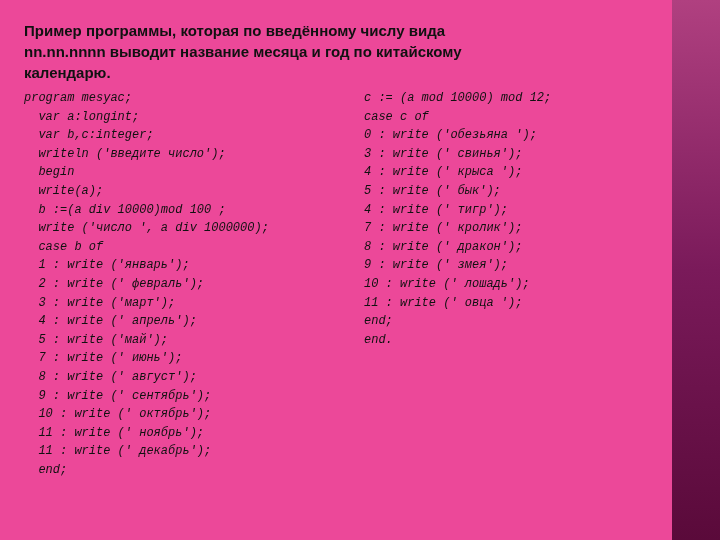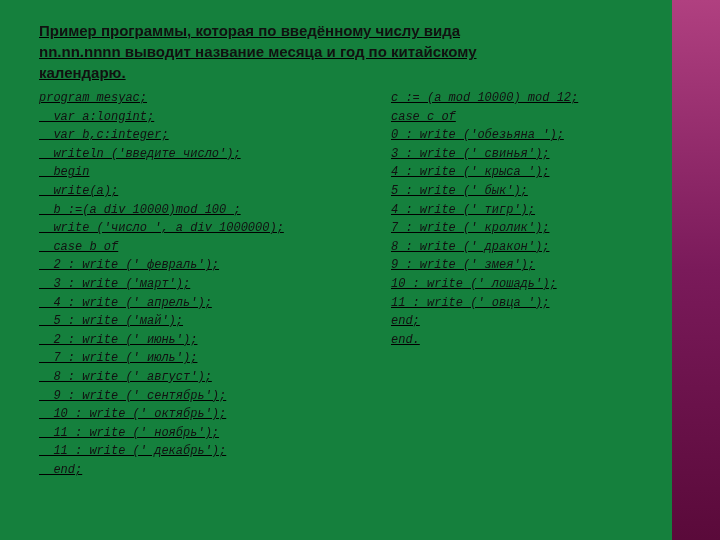--- a/index.html
+++ b/index.html
@@ -5,40 +5,39 @@
     * { margin: 0; padding: 0; box-sizing: border-box; }
     body {
       width: 720px;
       height: 540px;
       overflow: hidden;
       display: flex;
       font-family: Arial, sans-serif;
     }
     .main-content {
       flex: 1;
-      background: #15803d;
-      padding: 20px 24px 20px 39px;
+      background: #ec4899;
+      padding: 20px 24px 20px 24px;
       position: relative;
-      text-decoration: underline;
     }
     .sidebar {
       width: 48px;
       background: linear-gradient(to bottom, #b04080, #7a1a5a, #5a0a3a);
       flex-shrink: 0;
     }
     .title-block {
       font-size: 15px;
       font-weight: bold;
       color: #111;
       line-height: 1.4;
       margin-bottom: 6px;
     }
     .code-block {
       display: flex;
-      gap: 12px;
+      gap: 0px;
     }
     .code-left {
       flex: 0 0 auto;
       min-width: 320px;
     }
     .code-right {
       flex: 0 0 auto;
       min-width: 260px;
       padding-left: 20px;
     }
@@ -64,26 +63,26 @@
     <div class="code-left" id="code-left-container">
         <div class="code-line">program mesyac;</div>
         <div class="code-line">  var a:longint;</div>
         <div class="code-line">  var b,c:integer;</div>
         <div class="code-line">  writeln ('введите число');</div>
         <div class="code-line">  begin</div>
         <div class="code-line">  write(a);</div>
         <div class="code-line">  b :=(a div 10000)mod 100 ;</div>
         <div class="code-line">  write ('число ', a div 1000000);</div>
         <div class="code-line">  case b of</div>
+        <div class="code-line">  1 : write ('январь');</div>
         <div class="code-line">  2 : write (' февраль');</div>
         <div class="code-line">  3 : write ('март');</div>
         <div class="code-line">  4 : write (' апрель');</div>
         <div class="code-line">  5 : write ('май');</div>
-        <div class="code-line">  2 : write (' июнь');</div>
-        <div class="code-line">  7 : write (' июль');</div>
+        <div class="code-line">  7 : write (' июнь');</div>
         <div class="code-line">  8 : write (' август');</div>
         <div class="code-line">  9 : write (' сентябрь');</div>
         <div class="code-line">  10 : write (' октябрь');</div>
         <div class="code-line">  11 : write (' ноябрь');</div>
         <div class="code-line">  11 : write (' декабрь');</div>
         <div class="code-line">  end;</div>
         <div class="code-line"></div>
       </div>
     <div class="code-right" id="code-right-container">
         <div class="code-line">c := (a mod 10000) mod 12;</div>

